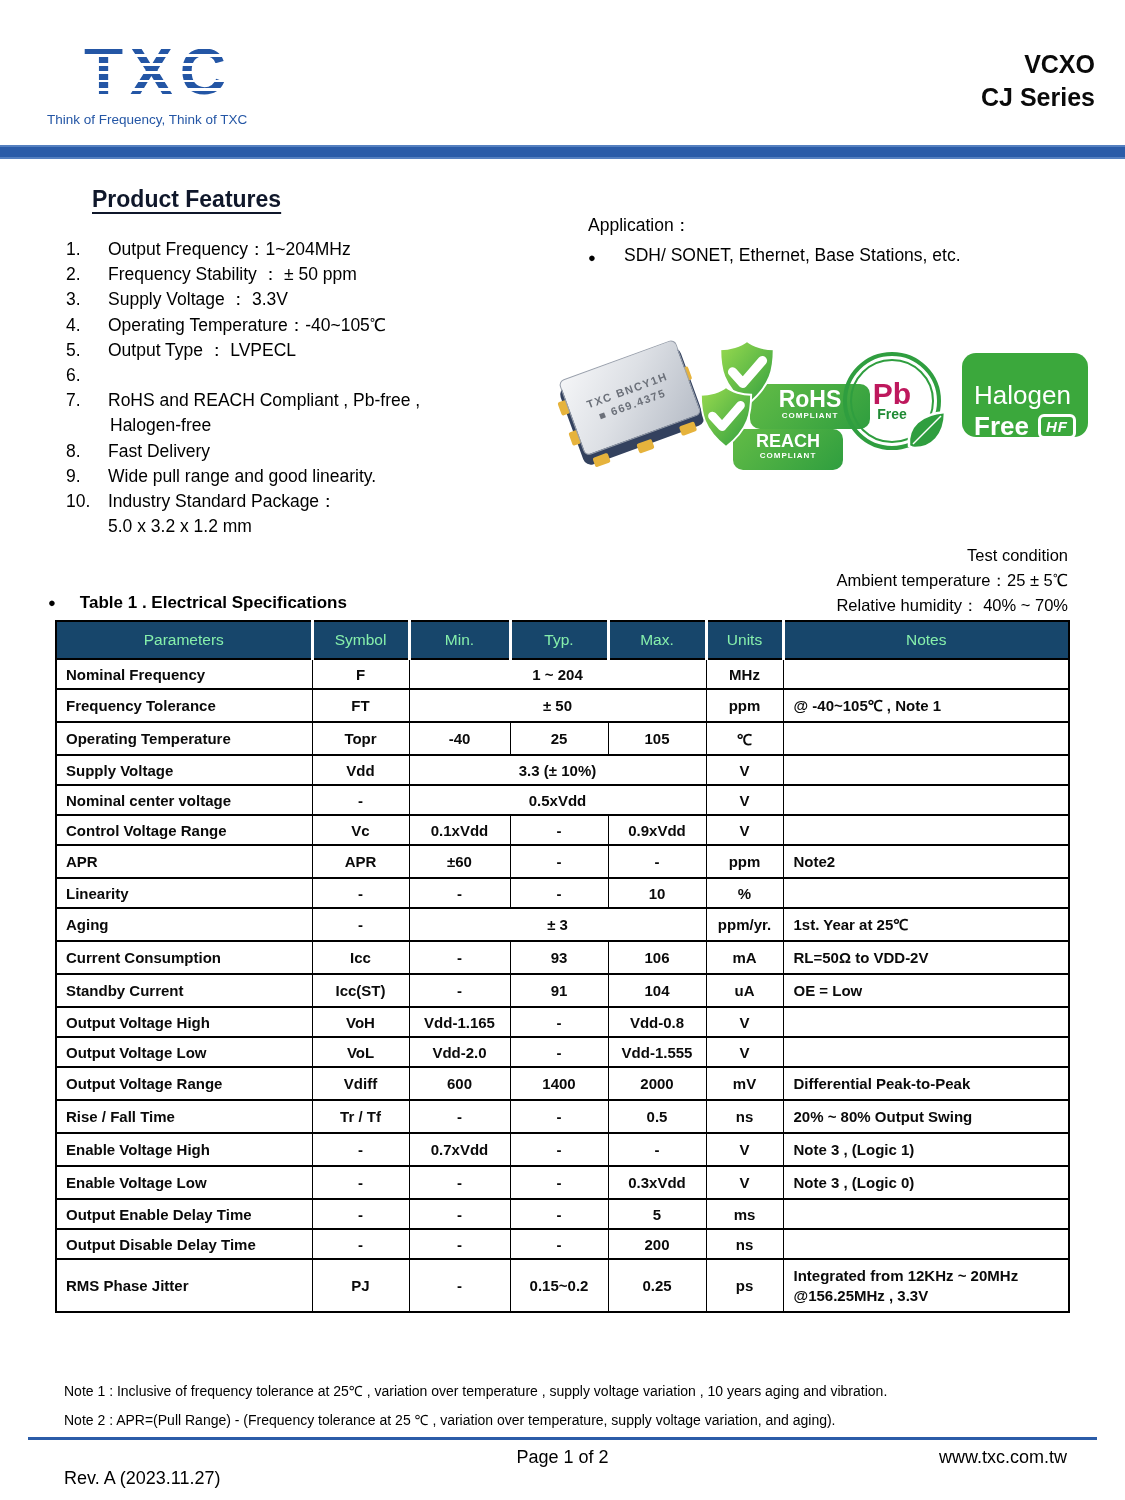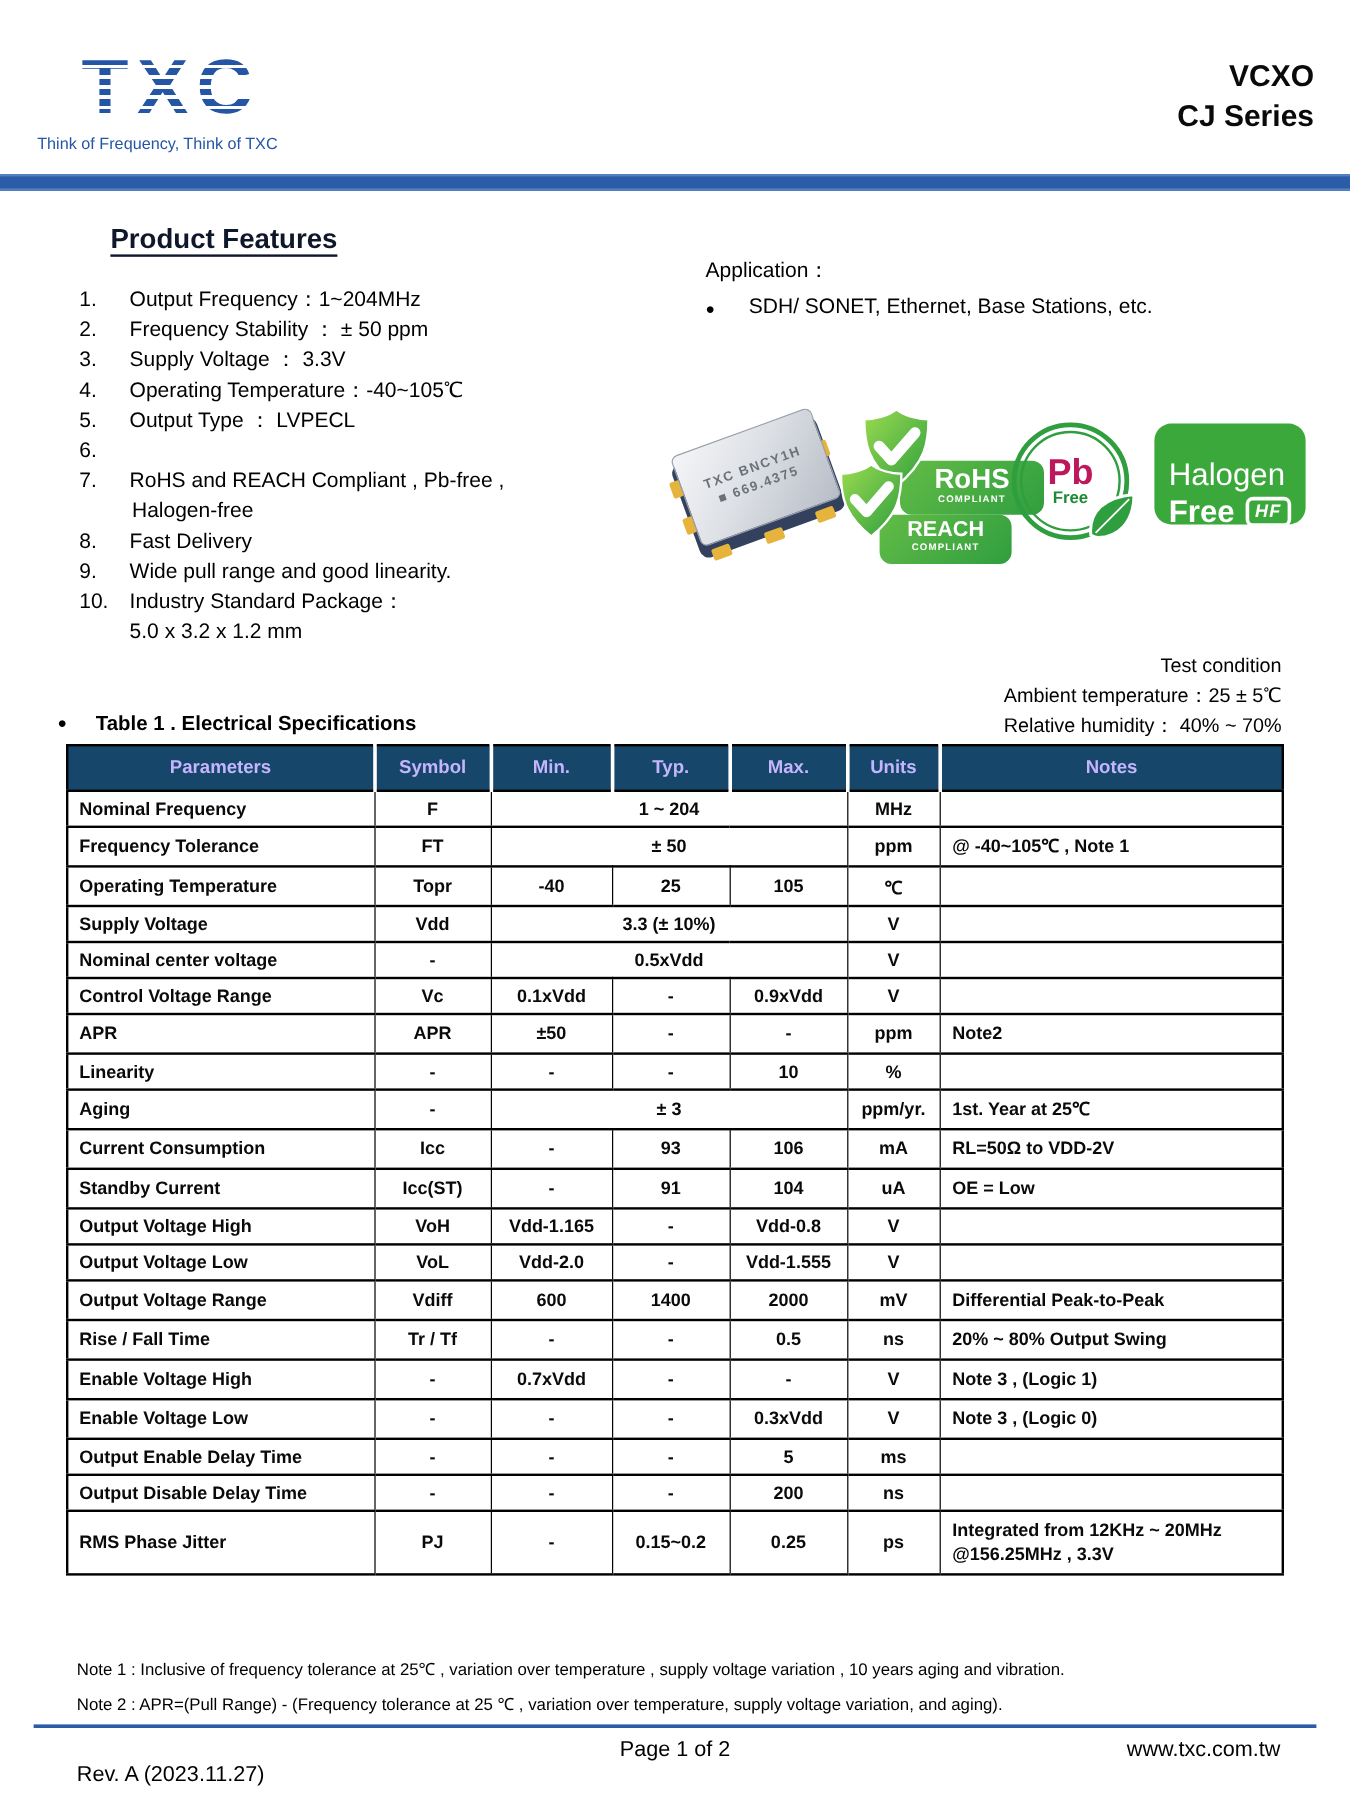--- a/index.html
+++ b/index.html
@@ -1,20 +1,20 @@
 <!DOCTYPE html>
 <html><head>
 <meta charset="utf-8">
 <style>
   html,body{margin:0;padding:0;background:#fff;}
   .page{position:relative;width:1125px;height:1500px;background:#fff;overflow:hidden;
         font-family:"Liberation Sans",sans-serif;color:#000;}
 
   
-  .logo-block{position:absolute;left:68px;top:42px;width:260px;height:95px;}
+  .logo-block{position:absolute;left:84px;top:42px;width:260px;height:95px;}
   .logo-txc{position:relative;display:inline-block;font-size:64px;font-weight:900;
             color:#2456A5;letter-spacing:7px;line-height:0.95;}
   .logo-stripes{position:absolute;inset:-2px 0 -2px 0;
             background:repeating-linear-gradient(180deg,transparent 0 5.5px,#ffffff 5.5px 8.5px);}
   .tagline{position:absolute;left:-37px;top:70px;font-size:13.5px;color:#2456A5;white-space:nowrap;}
   .header-right{position:absolute;right:30px;top:48px;text-align:right;font-weight:700;
                 font-size:25px;line-height:33px;color:#0a0a0a;}
   .blue-bar{position:absolute;left:0;top:145px;width:1125px;height:10px;background:#2B5CA8;
             border-top:2px solid #5580C0;border-bottom:2px solid #5580C0;}
 
@@ -62,21 +62,21 @@
           padding:0 5px;line-height:19px;letter-spacing:1px;}
 
   
   .testcond{position:absolute;right:57px;top:543px;text-align:right;font-size:16.5px;line-height:25px;}
   .table-title{position:absolute;left:48px;top:593px;font-size:17px;font-weight:700;display:flex;}
   .tt-bullet{font-size:13px;padding:2px 24px 0 0;}
 
   
   .spec-table{position:absolute;left:55px;top:620px;width:1013px;border-collapse:collapse;
               table-layout:fixed;border:2.5px solid #000;}
-  .spec-table th{background:#17466B;color:#c4b5fd;font-size:15.5px;font-weight:700;height:36px;
+  .spec-table th{background:#17466B;color:#86efac;font-size:15.5px;font-weight:400;height:36px;
                  border-right:3px solid #fff;border-bottom:2.5px solid #000;padding:0 2px;}
   .spec-table th:last-child{border-right:none;}
   .spec-table td{border:1.5px solid #000;border-top-width:2px;border-bottom-width:2px;
                  font-size:15px;font-weight:700;padding:5.5px 5px;color:#0a0a0a;}
   .c-param{text-align:left;padding-left:9px !important;}
   .c-mid{text-align:center;}
   .c-note{text-align:left;padding-left:10px !important;white-space:pre-line;line-height:20px;}
 
   
   .notes{position:absolute;left:64px;top:1377px;width:1010px;font-size:14px;line-height:29px;}
@@ -298,21 +298,21 @@
           <td class="c-mid">Vc</td>
           <td class="c-mid">0.1xVdd</td>
           <td class="c-mid">-</td>
           <td class="c-mid">0.9xVdd</td>
           <td class="c-mid">V</td>
           <td class="c-note"></td>
         </tr>
         <tr>
           <td class="c-param">APR</td>
           <td class="c-mid">APR</td>
-          <td class="c-mid">±50</td>
+          <td class="c-mid">±60</td>
           <td class="c-mid">-</td>
           <td class="c-mid">-</td>
           <td class="c-mid">ppm</td>
           <td class="c-note">Note2</td>
         </tr>
         <tr>
           <td class="c-param">Linearity</td>
           <td class="c-mid">-</td>
           <td class="c-mid">-</td>
           <td class="c-mid">-</td>

